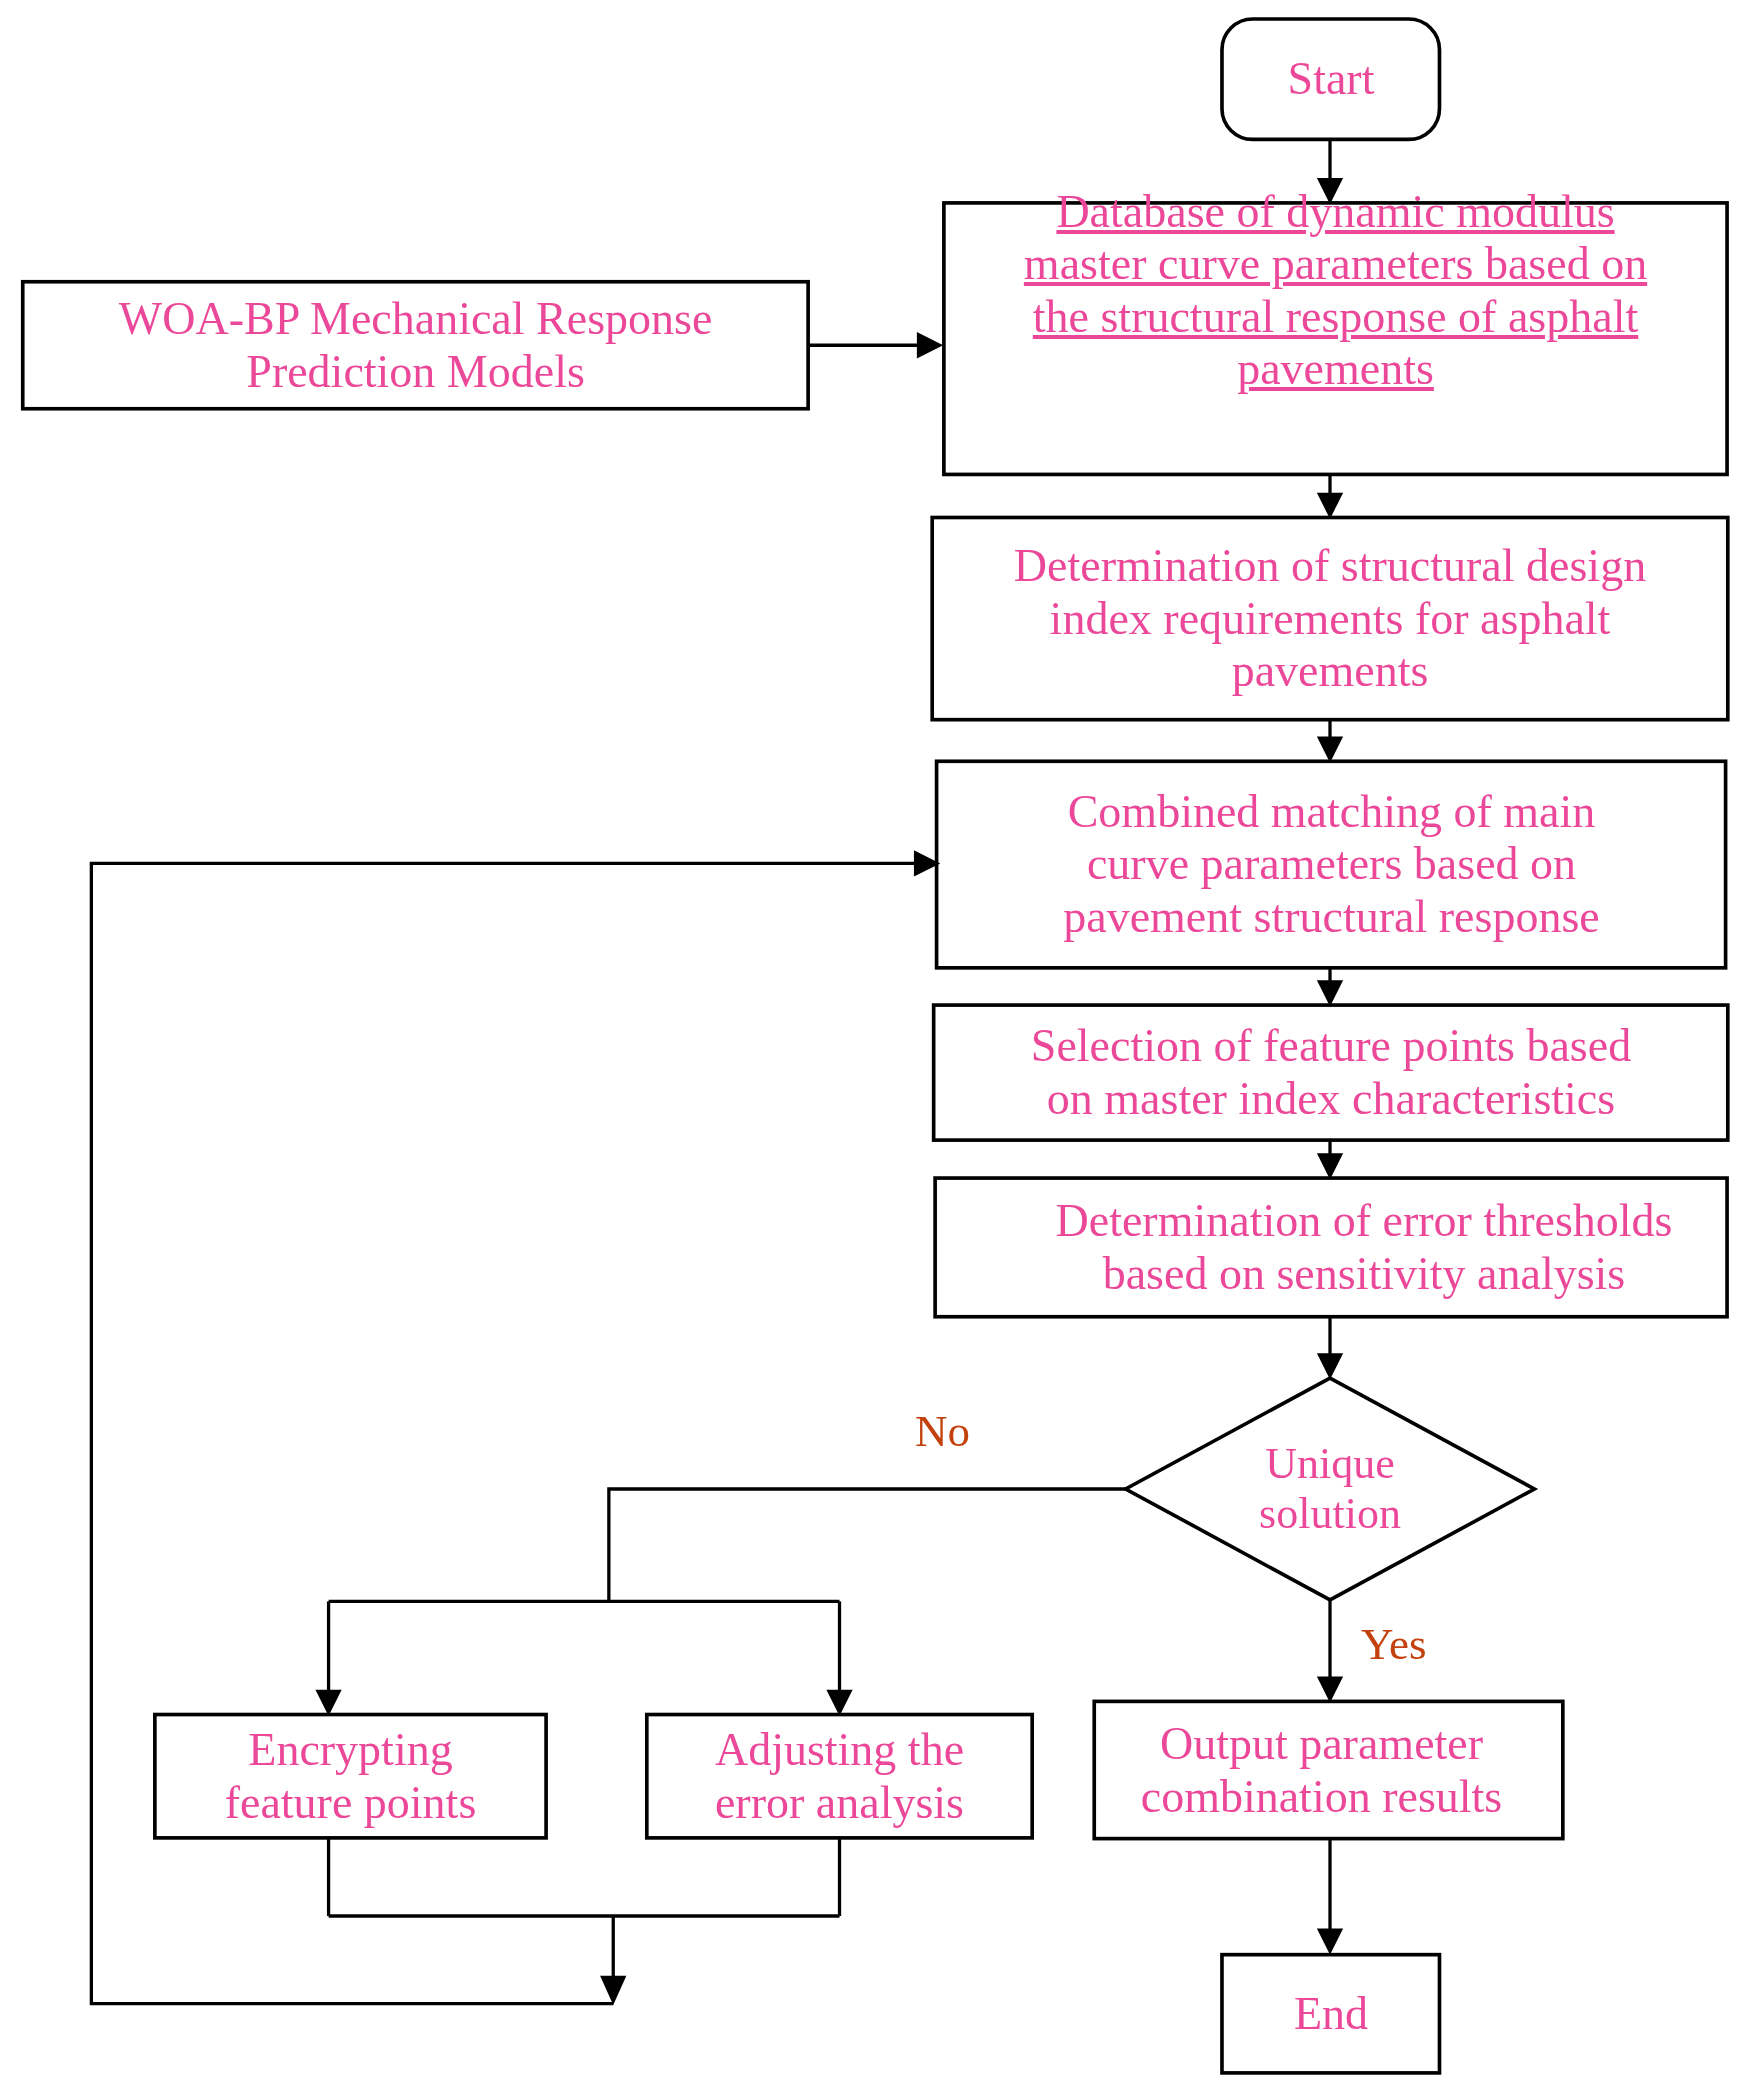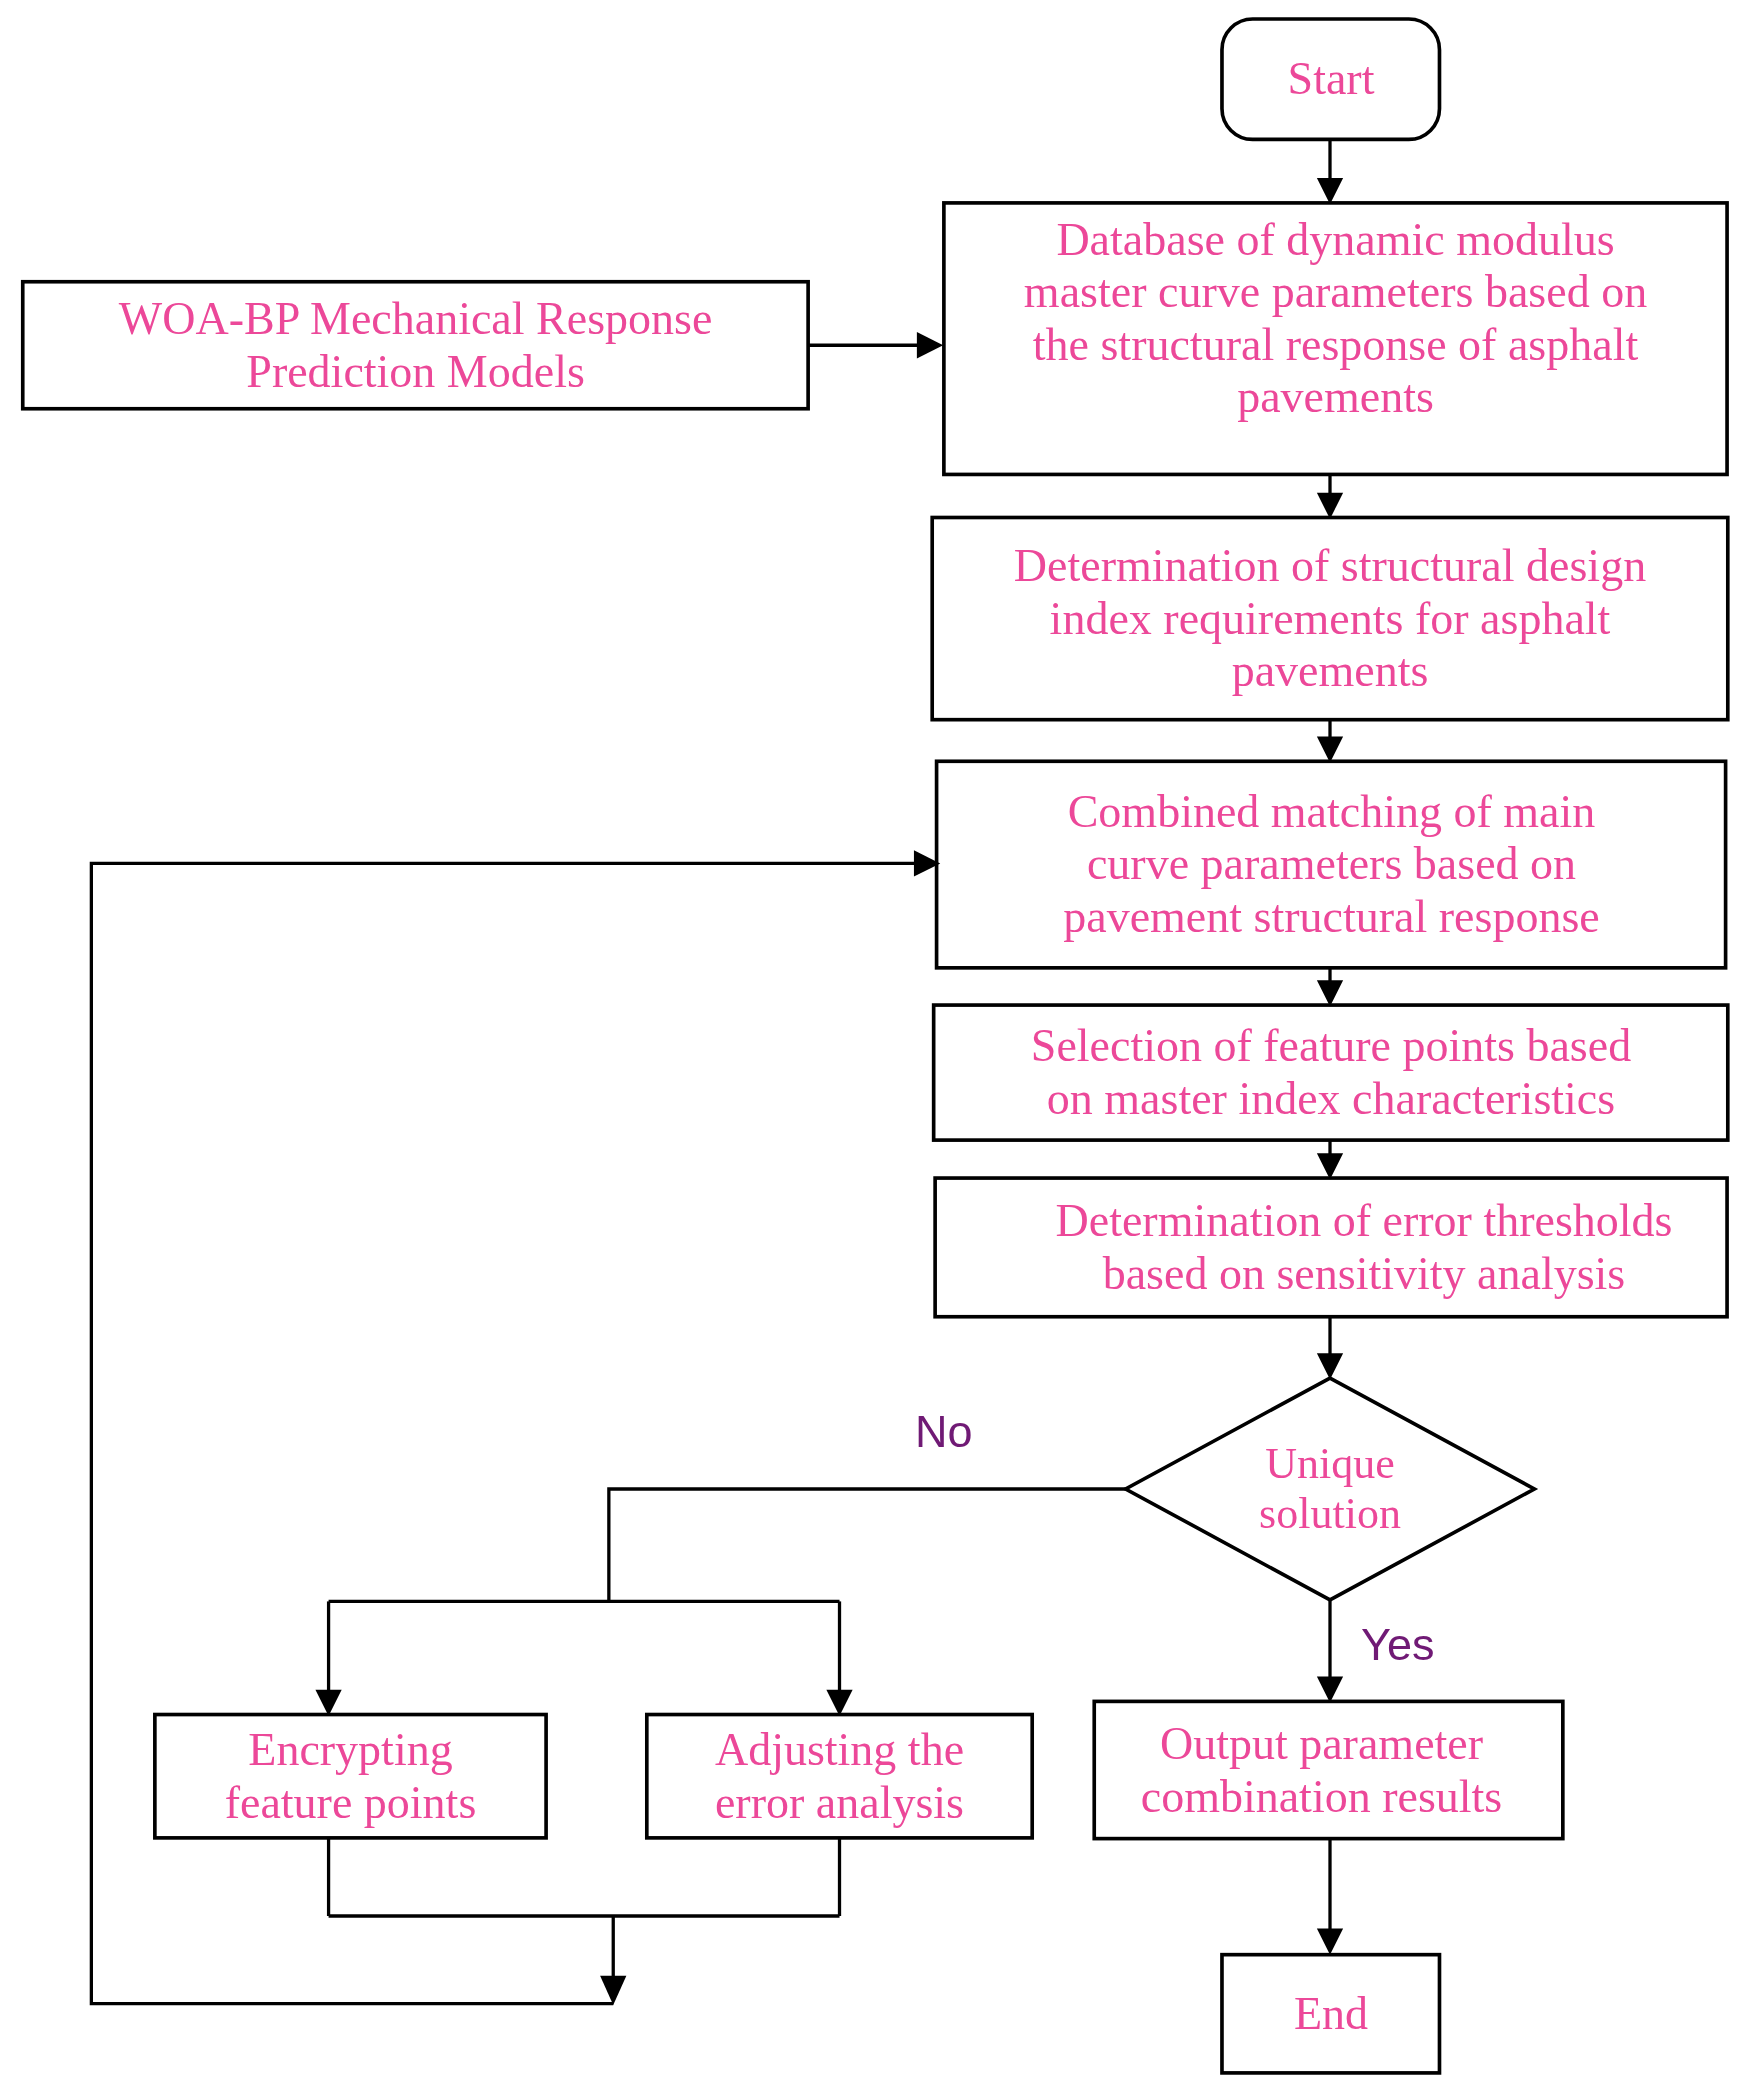--- a/index.html
+++ b/index.html
@@ -49,22 +49,22 @@
     justify-content: center;
     text-align: center;
     line-height: 1.14;
     font-family: "Liberation Serif", "DejaVu Serif", serif;
     color: #ec4899;
     white-space: pre-line;
     pointer-events: none;
   }
   .edge-label {
     position: absolute;
-    font-family: Liberation Sans, sans-serif;
-    color: #701a75;
+    font-family: Liberation Serif, serif;
+    color: #c2410c;
     line-height: 1;
     white-space: nowrap;
   }
   .fs-terminal { font-size: 46px; }
   .fs-process  { font-size: 46px; }
   .fs-decision { font-size: 44px; }
   .fs-edge     { font-size: 45px; }
 </style>
 </head>
 <body>
@@ -161,21 +161,21 @@
       <polygon class="arrow-head" points="1822,2678 1804,2642 1840,2642"></polygon>
     </g>
 
   </svg>
 
   <div class="node-label fs-terminal" style="left:1222px; top:19px; width:218px; height:120px;">Start</div>
 
   <div class="node-label fs-process" style="left:22.6px; top:282px; width:786px; height:127px;">WOA-BP Mechanical Response
 Prediction Models</div>
 
-  <div class="node-label fs-process" style="left:944px; top:216px; width:783px; height:205px;">Database of dynamic modulus
+  <div class="node-label fs-process" style="left:944px; top:188px; width:783px; height:205px;text-decoration:underline;">Database of dynamic modulus
 master curve parameters based on
 the structural response of asphalt
 pavements</div>
 
   <div class="node-label fs-process" style="left:932px; top:518px; width:796px; height:202px;">Determination of structural design
 index requirements for asphalt
 pavements</div>
 
   <div class="node-label fs-process" style="left:937px; top:761px; width:789px; height:207px;">Combined matching of main
 curve parameters based on

